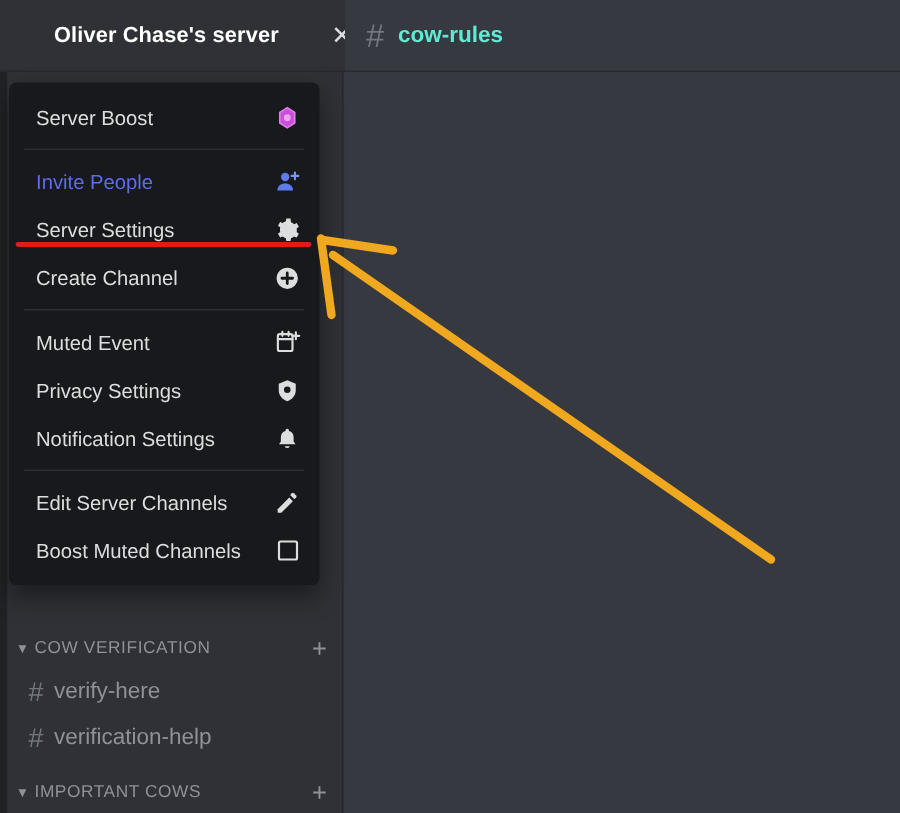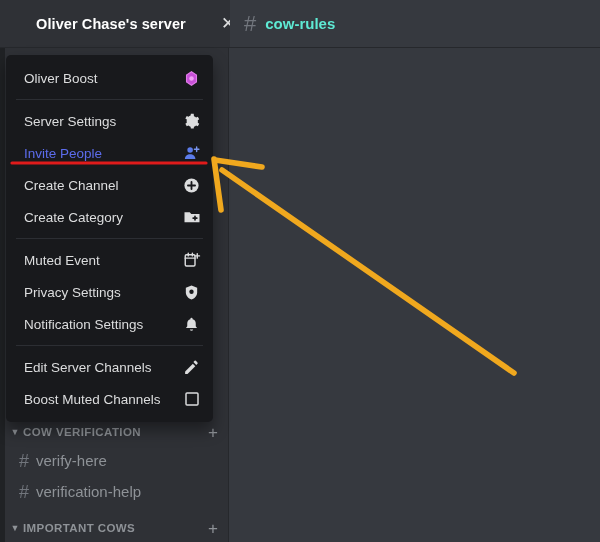--- a/index.html
+++ b/index.html
@@ -55,21 +55,21 @@
     border-right:1px solid #26282c;
     overflow:hidden;
   }
   .cat-row {
     display:flex; align-items:center; justify-content:space-between;
     padding:0 10px 0 4px; height:26px; cursor:pointer;
   }
   .cat-left { display:flex; align-items:center; gap:2px; }
   .cat-arrow { color:#8e9297; font-size:9px; width:12px; text-align:center; }
   .cat-label {
-    color:#8e9297; font-size:11.5px; font-weight:bold;
+    color:#8e9297; font-size:11.5px; font-weight:normal;
     letter-spacing:0.4px; text-transform:uppercase;
   }
   .cat-plus { color:#8e9297; font-size:17px; line-height:1; cursor:pointer; }
   .chan-row {
     display:flex; align-items:center; gap:7px;
     padding-left:14px; height:31px; cursor:pointer;
   }
   .hash-sm { color:#72767d; font-size:18px; line-height:1; font-weight:400; }
   .chan-name { color:#8e9297; font-size:15px; }
 
@@ -147,69 +147,60 @@
         <span class="cat-arrow">▼</span>
         <span class="cat-label">IMPORTANT COWS</span>
       </span>
       <span class="cat-plus">+</span>
     </div>
   </div>
 
   <div class="menu">
 
     <div class="menu-item">
-      <span class="menu-label">Oliver Boost</span>
+      <span class="menu-label">Server Boost</span>
       <span class="mi-icon">
         <svg width="17" height="17" viewBox="0 0 24 24">
           <path d="M12 2.5 L19 7 V17 L12 21.5 L5 17 V7 Z" fill="#c850d8" stroke="#e07ce8" stroke-width="1.6"></path>
           <circle cx="12" cy="12" r="3.2" fill="#f0a0f5"></circle>
         </svg>
       </span>
     </div>
     <div class="menu-sep"></div>
-
-    <div class="menu-item">
-      <span class="menu-label">Server Settings</span>
-      <span class="mi-icon">
-        <svg width="17" height="17" viewBox="0 0 24 24" fill="#dcddde">
-          <path d="M12 8.4a3.6 3.6 0 100 7.2 3.6 3.6 0 000-7.2zm9 3.6c0-.6-.05-1.2-.15-1.75l2.05-1.5-2-3.46-2.4.95a8.9 8.9 0 00-3-1.75L15.1 1h-4l-.4 2.5a8.9 8.9 0 00-3 1.75l-2.4-.95-2 3.46 2.05 1.5A9.6 9.6 0 005.2 12c0 .6.05 1.2.15 1.75L3.3 15.26l2 3.46 2.4-.95a8.9 8.9 0 003 1.75l.4 2.48h4l.4-2.48a8.9 8.9 0 003-1.75l2.4.95 2-3.46-2.05-1.5c.1-.56.15-1.15.15-1.76z"></path>
-        </svg>
-      </span>
-    </div>
 
     <div class="menu-item">
       <span class="menu-label accent">Invite People</span>
       <span class="mi-icon">
         <svg width="18" height="18" viewBox="0 0 24 24" fill="#5c7cea">
           <circle cx="9.5" cy="8" r="3.7"></circle>
           <path d="M2.5 20c0-4 3.2-6.3 7-6.3s7 2.3 7 6.3z"></path>
           <path d="M18.2 4v6M15.2 7h6" stroke="#7a96f0" stroke-width="1.9" stroke-linecap="round" fill="none"></path>
         </svg>
       </span>
     </div>
 
     <div class="menu-item">
+      <span class="menu-label">Server Settings</span>
+      <span class="mi-icon">
+        <svg width="17" height="17" viewBox="0 0 24 24" fill="#dcddde">
+          <path d="M12 8.4a3.6 3.6 0 100 7.2 3.6 3.6 0 000-7.2zm9 3.6c0-.6-.05-1.2-.15-1.75l2.05-1.5-2-3.46-2.4.95a8.9 8.9 0 00-3-1.75L15.1 1h-4l-.4 2.5a8.9 8.9 0 00-3 1.75l-2.4-.95-2 3.46 2.05 1.5A9.6 9.6 0 005.2 12c0 .6.05 1.2.15 1.75L3.3 15.26l2 3.46 2.4-.95a8.9 8.9 0 003 1.75l.4 2.48h4l.4-2.48a8.9 8.9 0 003-1.75l2.4.95 2-3.46-2.05-1.5c.1-.56.15-1.15.15-1.76z"></path>
+        </svg>
+      </span>
+    </div>
+
+    <div class="menu-item">
       <span class="menu-label">Create Channel</span>
       <span class="mi-icon">
         <svg width="17" height="17" viewBox="0 0 24 24">
           <circle cx="12" cy="12" r="10" fill="#dcddde"></circle>
           <path d="M12 7v10M7 12h10" stroke="#18191c" stroke-width="2.6" stroke-linecap="round"></path>
         </svg>
       </span>
     </div>
 
-    <div class="menu-item">
-      <span class="menu-label">Create Category</span>
-      <span class="mi-icon">
-        <svg width="18" height="18" viewBox="0 0 24 24">
-          <path d="M2 5.5h7l2 2.5h11v11H2z" fill="#dcddde"></path>
-          <path d="M16 11v5M13.5 13.5h5" stroke="#18191c" stroke-width="2.2" stroke-linecap="round"></path>
-        </svg>
-      </span>
-    </div>
     <div class="menu-sep"></div>
 
     <div class="menu-item">
       <span class="menu-label">Muted Event</span>
       <span class="mi-icon">
         <svg width="18" height="18" viewBox="0 0 24 24" fill="none" stroke="#dcddde" stroke-width="1.9">
           <rect x="3" y="5" width="13" height="15" rx="1.6"></rect>
           <path d="M3 9.5h13M7 3v3.5M12.5 3v3.5" stroke-linecap="round"></path>
           <path d="M19 3.5v6M16 6.5h6" stroke-linecap="round"></path>
         </svg>

